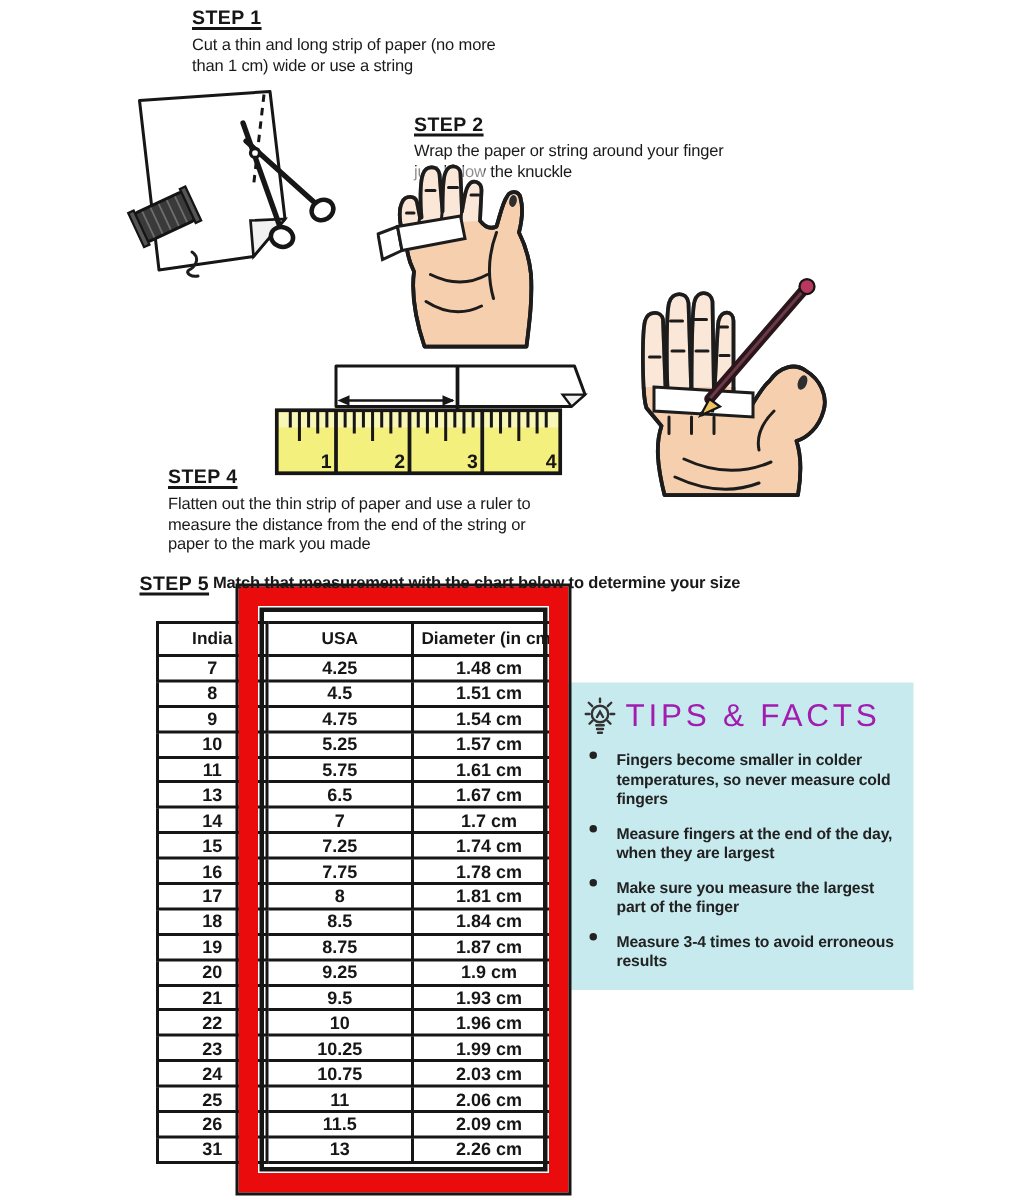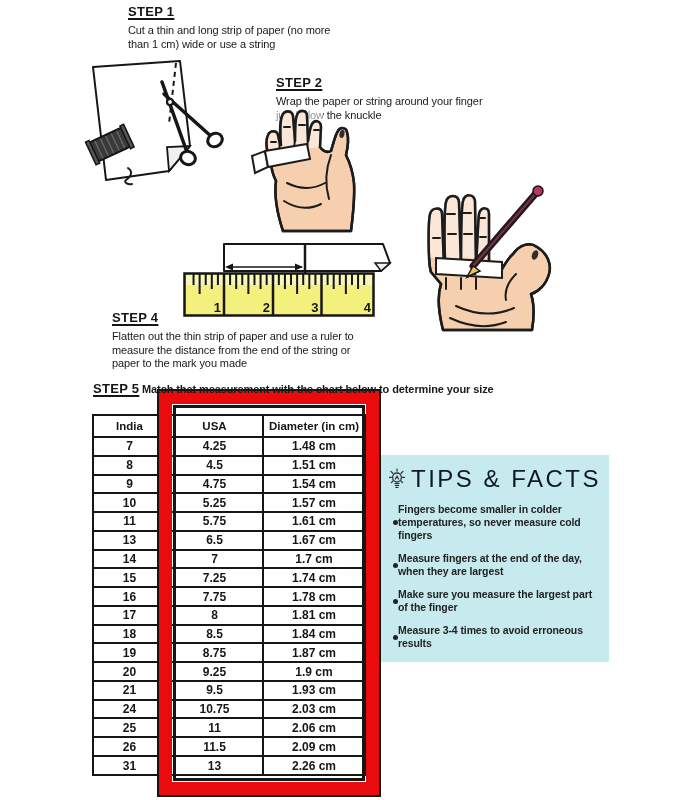--- a/index.html
+++ b/index.html
@@ -17,40 +17,40 @@
   .outline{fill:none;stroke:#1c1c1c;stroke-width:2.5;stroke-linejoin:round;}
   .ink{stroke:#1c1c1c;fill:none;stroke-width:2;stroke-linecap:round;}
   .paper{fill:#ffffff;stroke:#161616;stroke-width:2;stroke-linejoin:round;}
 
   
   #step5-label{position:absolute;left:93px;top:381px;z-index:3;}
   #step5-text{position:absolute;left:142px;top:383px;z-index:3;font-size:11px;font-weight:bold;
     color:#191919;white-space:nowrap;letter-spacing:-.1px;}
 
   
-  #size-chart{position:absolute;left:92px;top:414px;width:272px;height:362px;
+  #size-chart{position:absolute;left:104px;top:414px;width:272px;height:362px;
     border-collapse:collapse;table-layout:fixed;z-index:1;background:#fff;}
   #size-chart th,#size-chart td{border:2px solid #161616;text-align:center;padding:0;
     font-weight:bold;color:#161616;}
   #size-chart th{font-size:11.5px;height:20px;}
   #size-chart td{font-size:12px;}
 
   
   #highlight-frame{position:absolute;left:159px;top:391px;width:220px;height:404px;
     box-sizing:border-box;border:13px solid #ea0c0c;outline:2.5px solid #161616;
     z-index:2;pointer-events:none;}
   #highlight-frame::before{content:"";position:absolute;inset:1px;border:3px solid #161616;}
 
   
   #tips-panel{position:absolute;left:379px;top:455px;width:230px;min-height:192px;
     box-sizing:border-box;background:#c6eaee;padding:10px 8px 12px 10px;z-index:1;}
-  .tips-title{display:flex;align-items:center;justify-content:center;gap:6px;
-    font-size:24px;letter-spacing:2.5px;color:#0f172a;font-weight:400;white-space:nowrap;}
+  .tips-title{display:flex;align-items:center;gap:6px;
+    font-size:21px;letter-spacing:2.5px;color:#a21caf;font-weight:400;white-space:nowrap;}
   #tips-list{list-style:none;margin:4px 0 0 0;padding:0;}
-  .tip-item{display:flex;gap:0;align-items:center;margin-top:10px;}
+  .tip-item{display:flex;gap:13px;margin-top:10px;}
   .dot{width:5px;height:5px;border-radius:50%;background:#222;flex:0 0 auto;margin-left:4px;}
   .tip-text{font-size:10.5px;line-height:13px;font-weight:bold;color:#222;letter-spacing:-.1px;}
 
   .ruler-num{font-size:13px;font-weight:bold;fill:#161616;}
   .tick{stroke:#161616;stroke-width:2;}
   .major{stroke:#161616;stroke-width:2.5;}
 </style>
 </head>
 <body>
 
@@ -258,20 +258,30 @@
         </tr>
         <tr>
           <td>20</td>
           <td>9.25</td>
           <td>1.9 cm</td>
         </tr>
         <tr>
           <td>21</td>
           <td>9.5</td>
           <td>1.93 cm</td>
+        </tr>
+        <tr>
+          <td>22</td>
+          <td>10</td>
+          <td>1.96 cm</td>
+        </tr>
+        <tr>
+          <td>23</td>
+          <td>10.25</td>
+          <td>1.99 cm</td>
         </tr>
         <tr>
           <td>24</td>
           <td>10.75</td>
           <td>2.03 cm</td>
         </tr>
         <tr>
           <td>25</td>
           <td>11</td>
           <td>2.06 cm</td>

